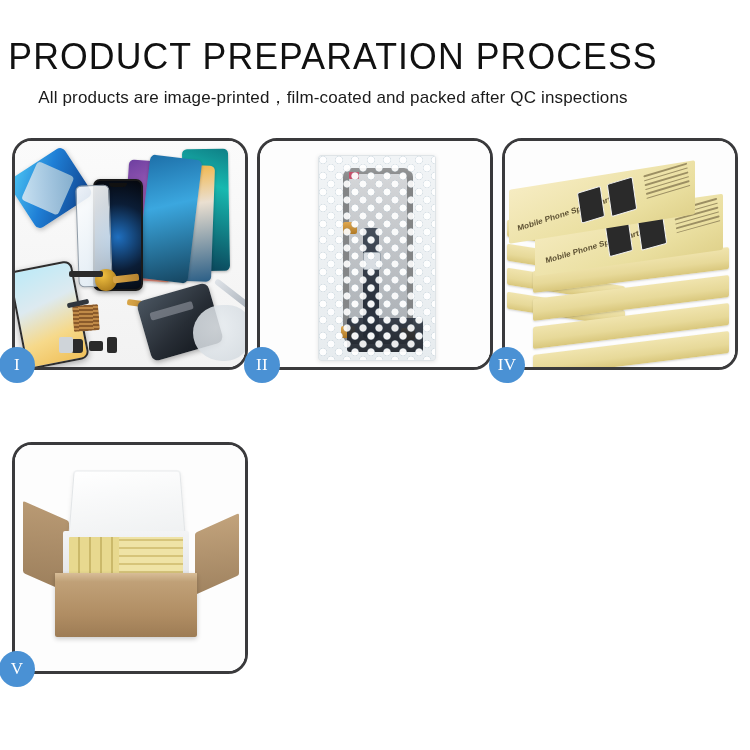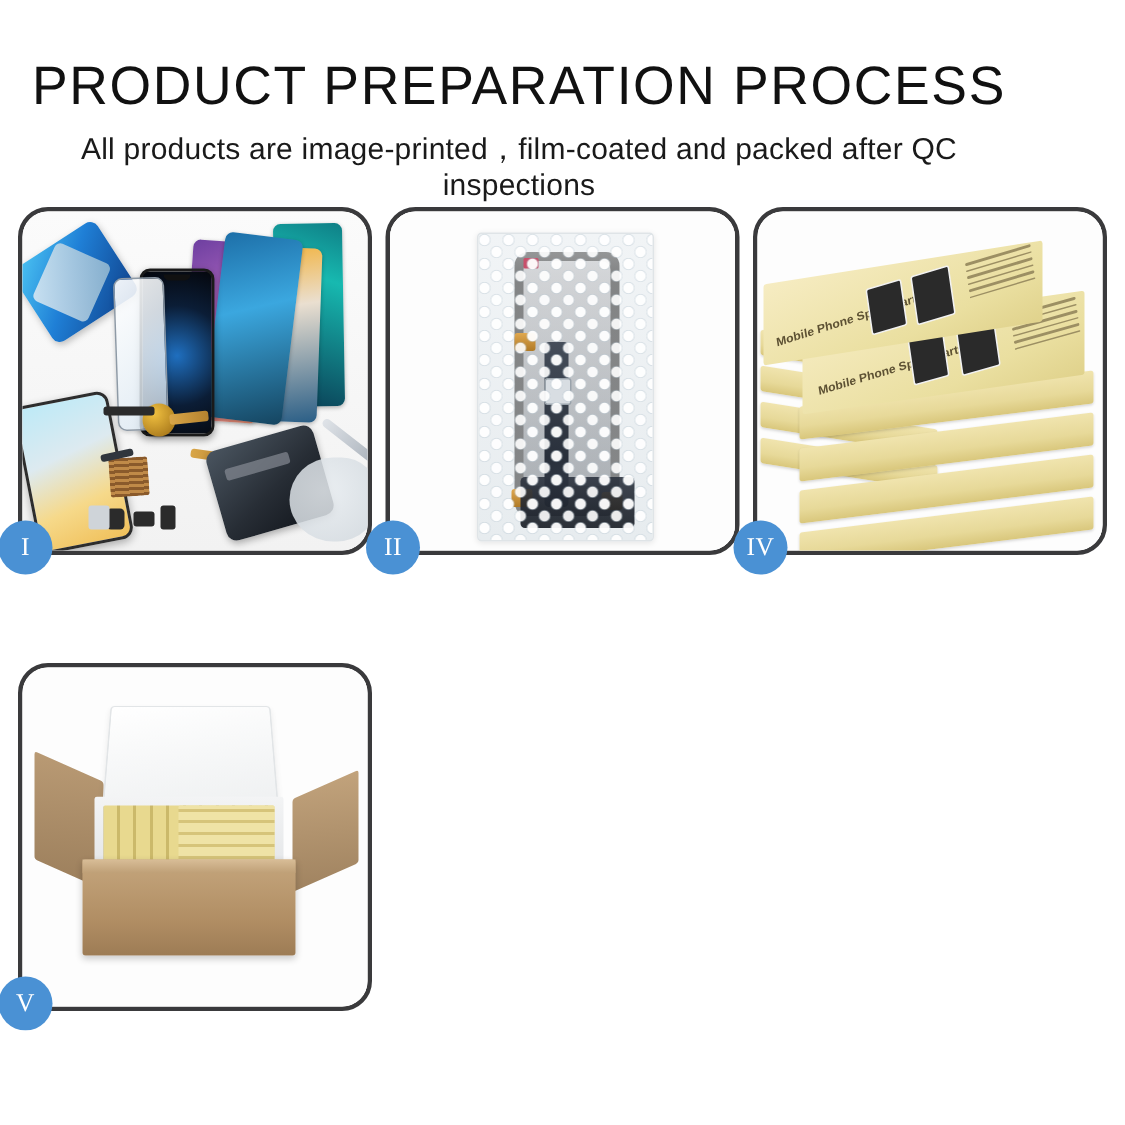--- a/index.html
+++ b/index.html
@@ -12,41 +12,41 @@
     height: 750px;
     position: relative;
     overflow: hidden;
     font-family: "Liberation Sans", sans-serif;
     -webkit-font-smoothing: antialiased;
   }
 
   
   #header {
     position: absolute;
-    left: 16px;
+    left: 3px;
     top: 0;
     width: 660px;
     text-align: center;
   }
   #page-title {
     margin: 0;
     padding-top: 38px;
     font-family: "Liberation Sans", sans-serif;
     font-size: 36px;
     font-weight: 400;
     letter-spacing: 1.1px;
     color: #111111;
     line-height: 1.05;
     transform: scaleX(0.99);
   }
   #page-subtitle {
     margin: 0;
     padding-top: 10px;
     font-family: "Liberation Sans", sans-serif;
-    font-size: 20px;
+    font-size: 17px;
     font-weight: 400;
     letter-spacing: 0.15px;
     color: #1a1a1a;
   }
 
   
   #panel-grid {
     position: absolute;
     left: 12px;
     top: 138px;

